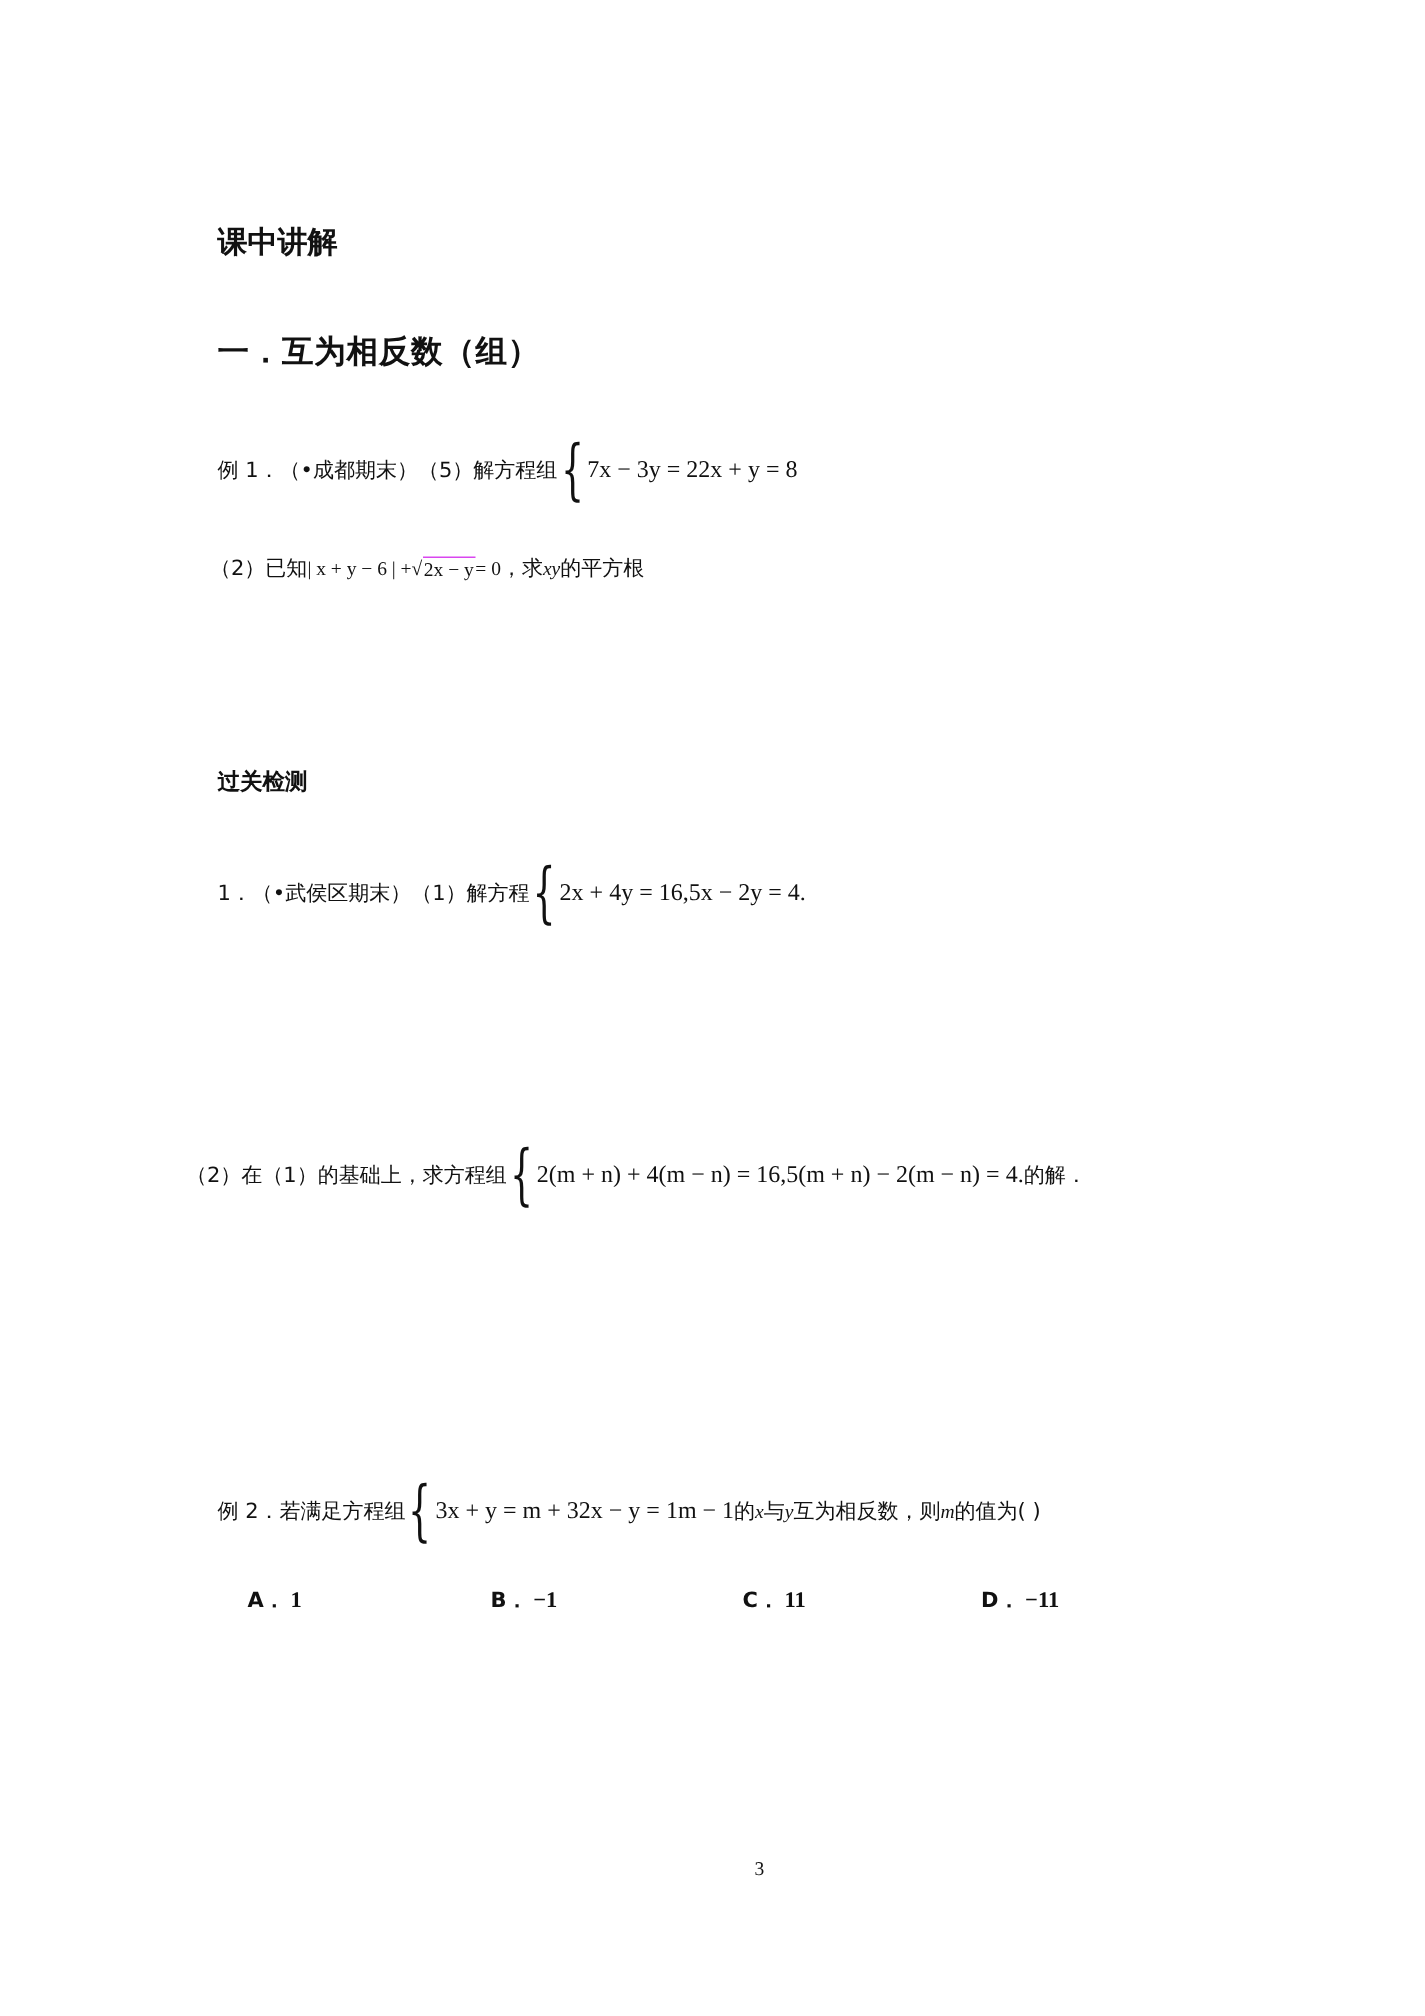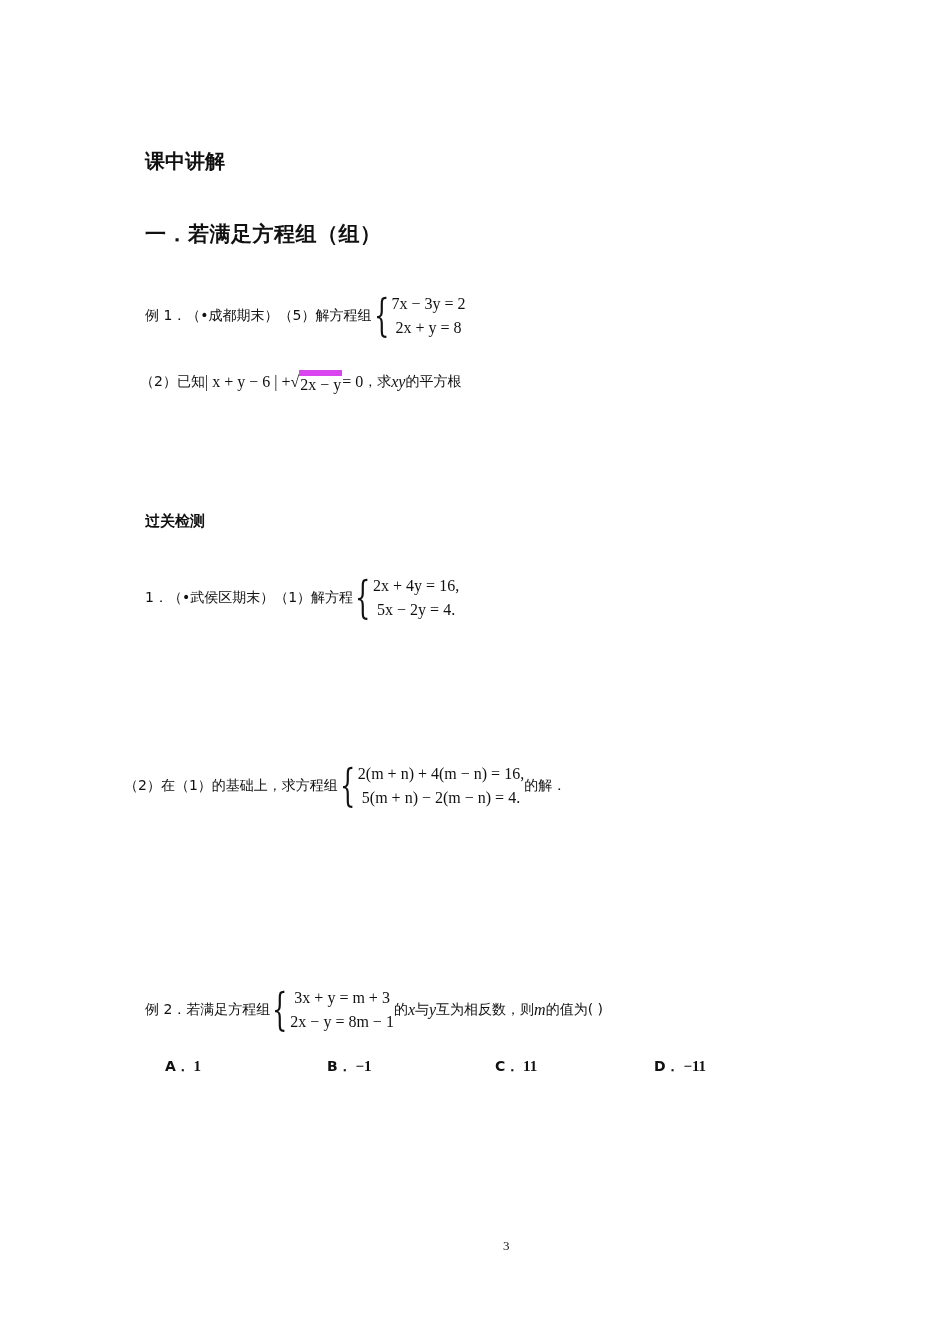--- a/index.html
+++ b/index.html
@@ -9,31 +9,31 @@
     overflow: hidden;
   }
   .abs { position: absolute; white-space: nowrap; }
   .h-lesson { left: 145px; top: 148px; font-family: "DejaVu Sans", "Liberation Sans", sans-serif; font-size: 20px; font-weight: bold; }
   .h-section { left: 145px; top: 220px; font-family: "DejaVu Sans", "Liberation Sans", sans-serif; font-size: 21px; font-weight: bold; letter-spacing: 0.5px; }
   .h-check { left: 145px; top: 512px; font-family: "DejaVu Sans", "Liberation Sans", sans-serif; font-size: 15px; font-weight: bold; }
   .line { font-size: 15px; display: flex; align-items: center; }
   .cn { font-family: "DejaVu Sans", "Liberation Sans", sans-serif; font-size: 14px; }
   .sys { display: inline-flex; align-items: center; margin-left: 2px; }
   .brace { font-family: "DejaVu Serif", serif; font-size: 44px; line-height: 1; transform: scaleX(0.55); transform-origin: left center; margin-right: -10px; font-weight: 100; }
-  .eqs { display: flex; flex-direction: column; font-size: 16px; line-height: 24px; text-align: center; }
-  .math { font-size: 16px; }
+  .eqs { display: flex; flex-direction: row; font-size: 16px; line-height: 24px; }
+  .math { font-size: 13px; }
   .opt { font-size: 15px; top: 1058px; font-weight: bold; }
   .page-num { left: 503px; top: 1238px; font-size: 13px; }
-  .sqrt { border-top: 6px solid #d946ef; padding: 0 1px; }
+  .sqrt { border-top: 1px solid #d946ef; padding: 0 1px; }
 </style>
 </head>
 <body>
 
 <div class="abs h-lesson">课中讲解</div>
-<div class="abs h-section">一．若满足方程组（组）</div>
+<div class="abs h-section">一．互为相反数（组）</div>
 
 <div class="abs line" style="left:145px; top:292px;">
   <span class="cn">例 1．（•成都期末）（5）解方程组</span>
   <span class="sys">
     <span class="brace">{</span>
     <span class="eqs">
       <span>7x − 3y = 2</span>
       <span>2x + y = 8</span>
     </span>
   </span>
@@ -74,21 +74,21 @@
   </span>
   <span class="cn">的解．</span>
 </div>
 
 <div class="abs line" style="left:145px; top:986px;">
   <span class="cn">例 2．若满足方程组</span>
   <span class="sys">
     <span class="brace">{</span>
     <span class="eqs">
       <span>3x + y = m + 3</span>
-      <span>2x − y = 8m − 1</span>
+      <span>2x − y = 1m − 1</span>
     </span>
   </span>
   <span class="cn">的</span>
   <span class="math" style="font-style:italic;"> x </span>
   <span class="cn">与</span>
   <span class="math" style="font-style:italic;"> y </span>
   <span class="cn">互为相反数，则</span>
   <span class="math" style="font-style:italic;"> m </span>
   <span class="cn">的值为(          )</span>
 </div>

